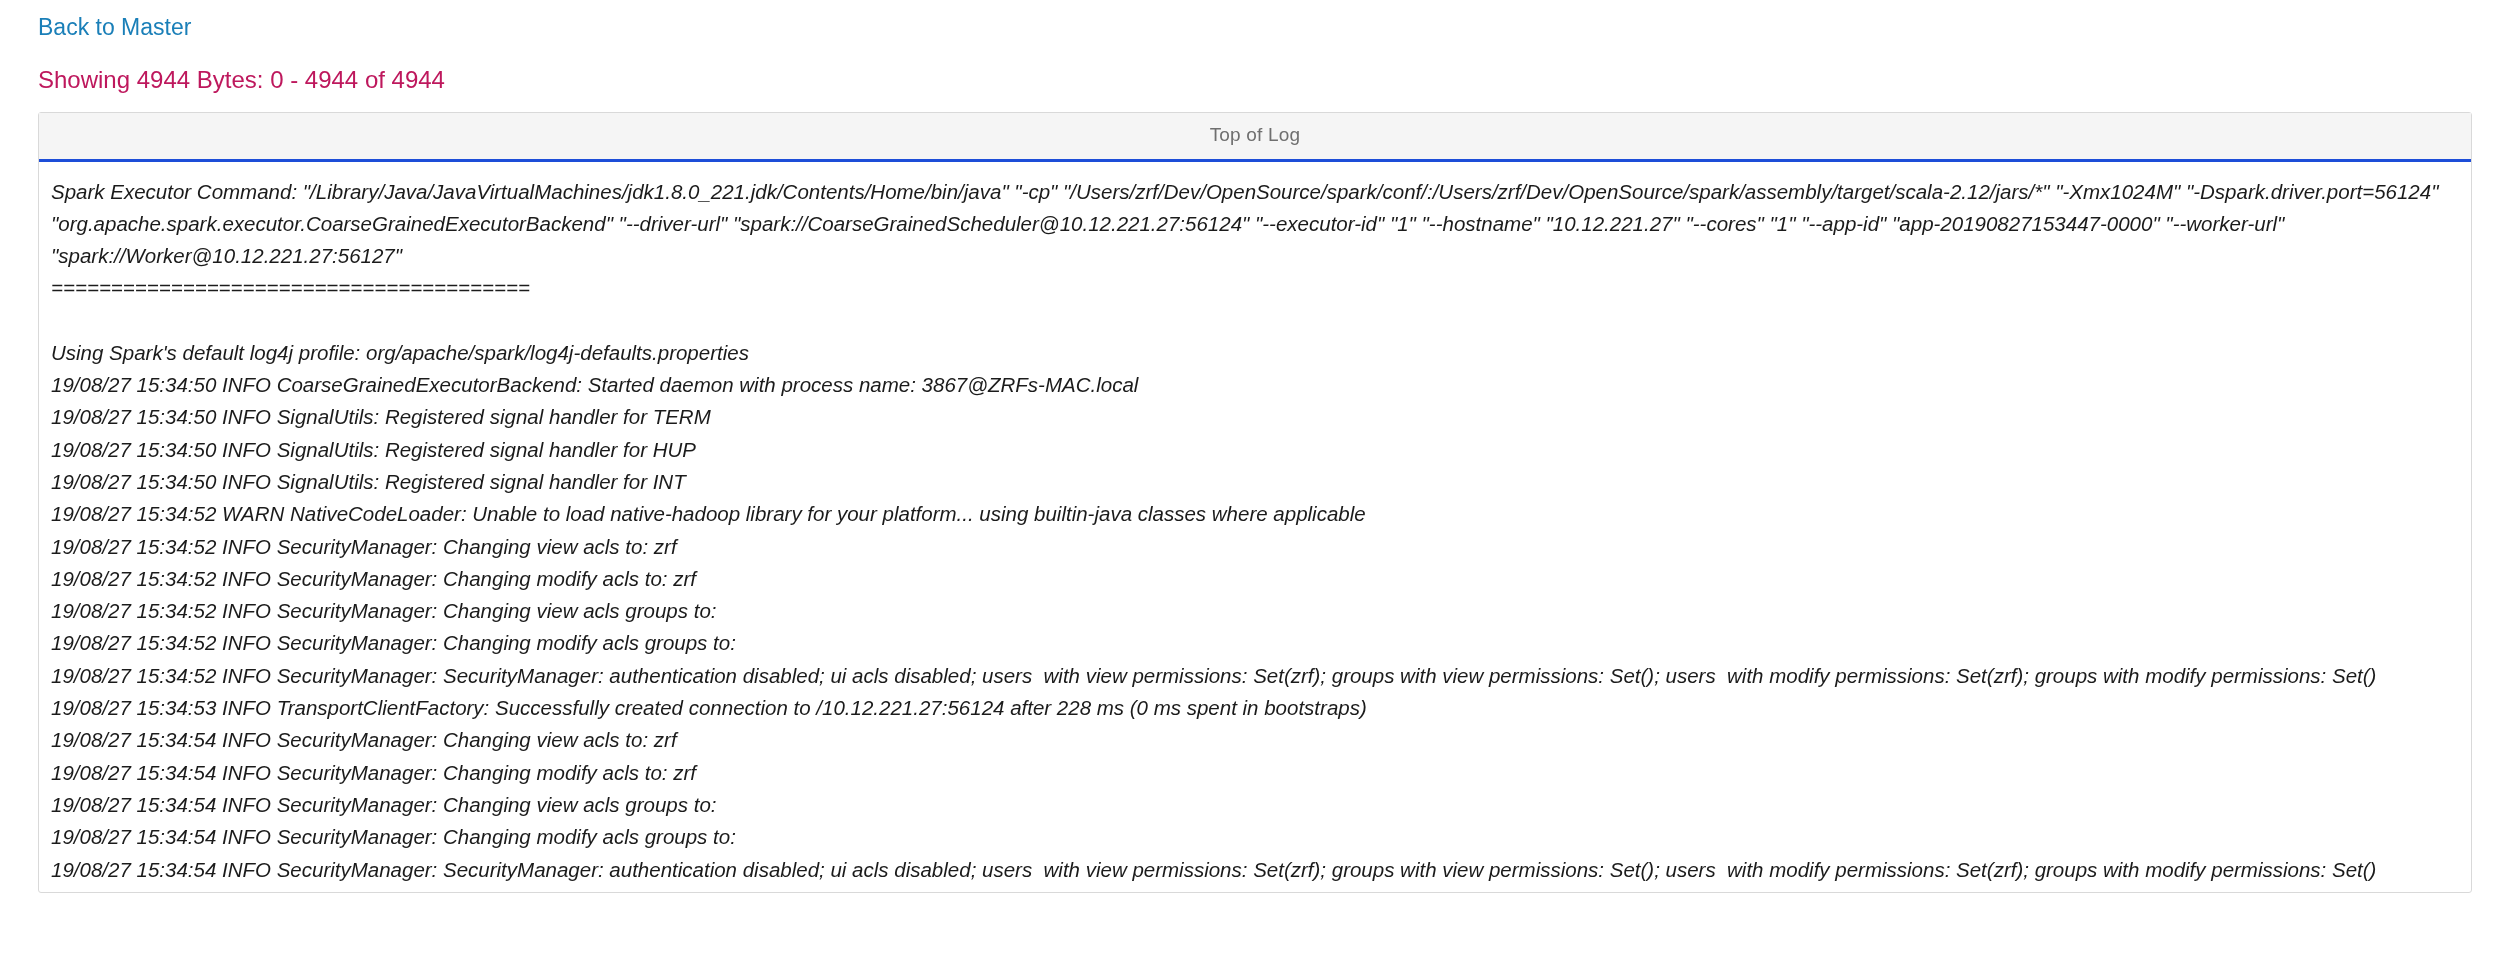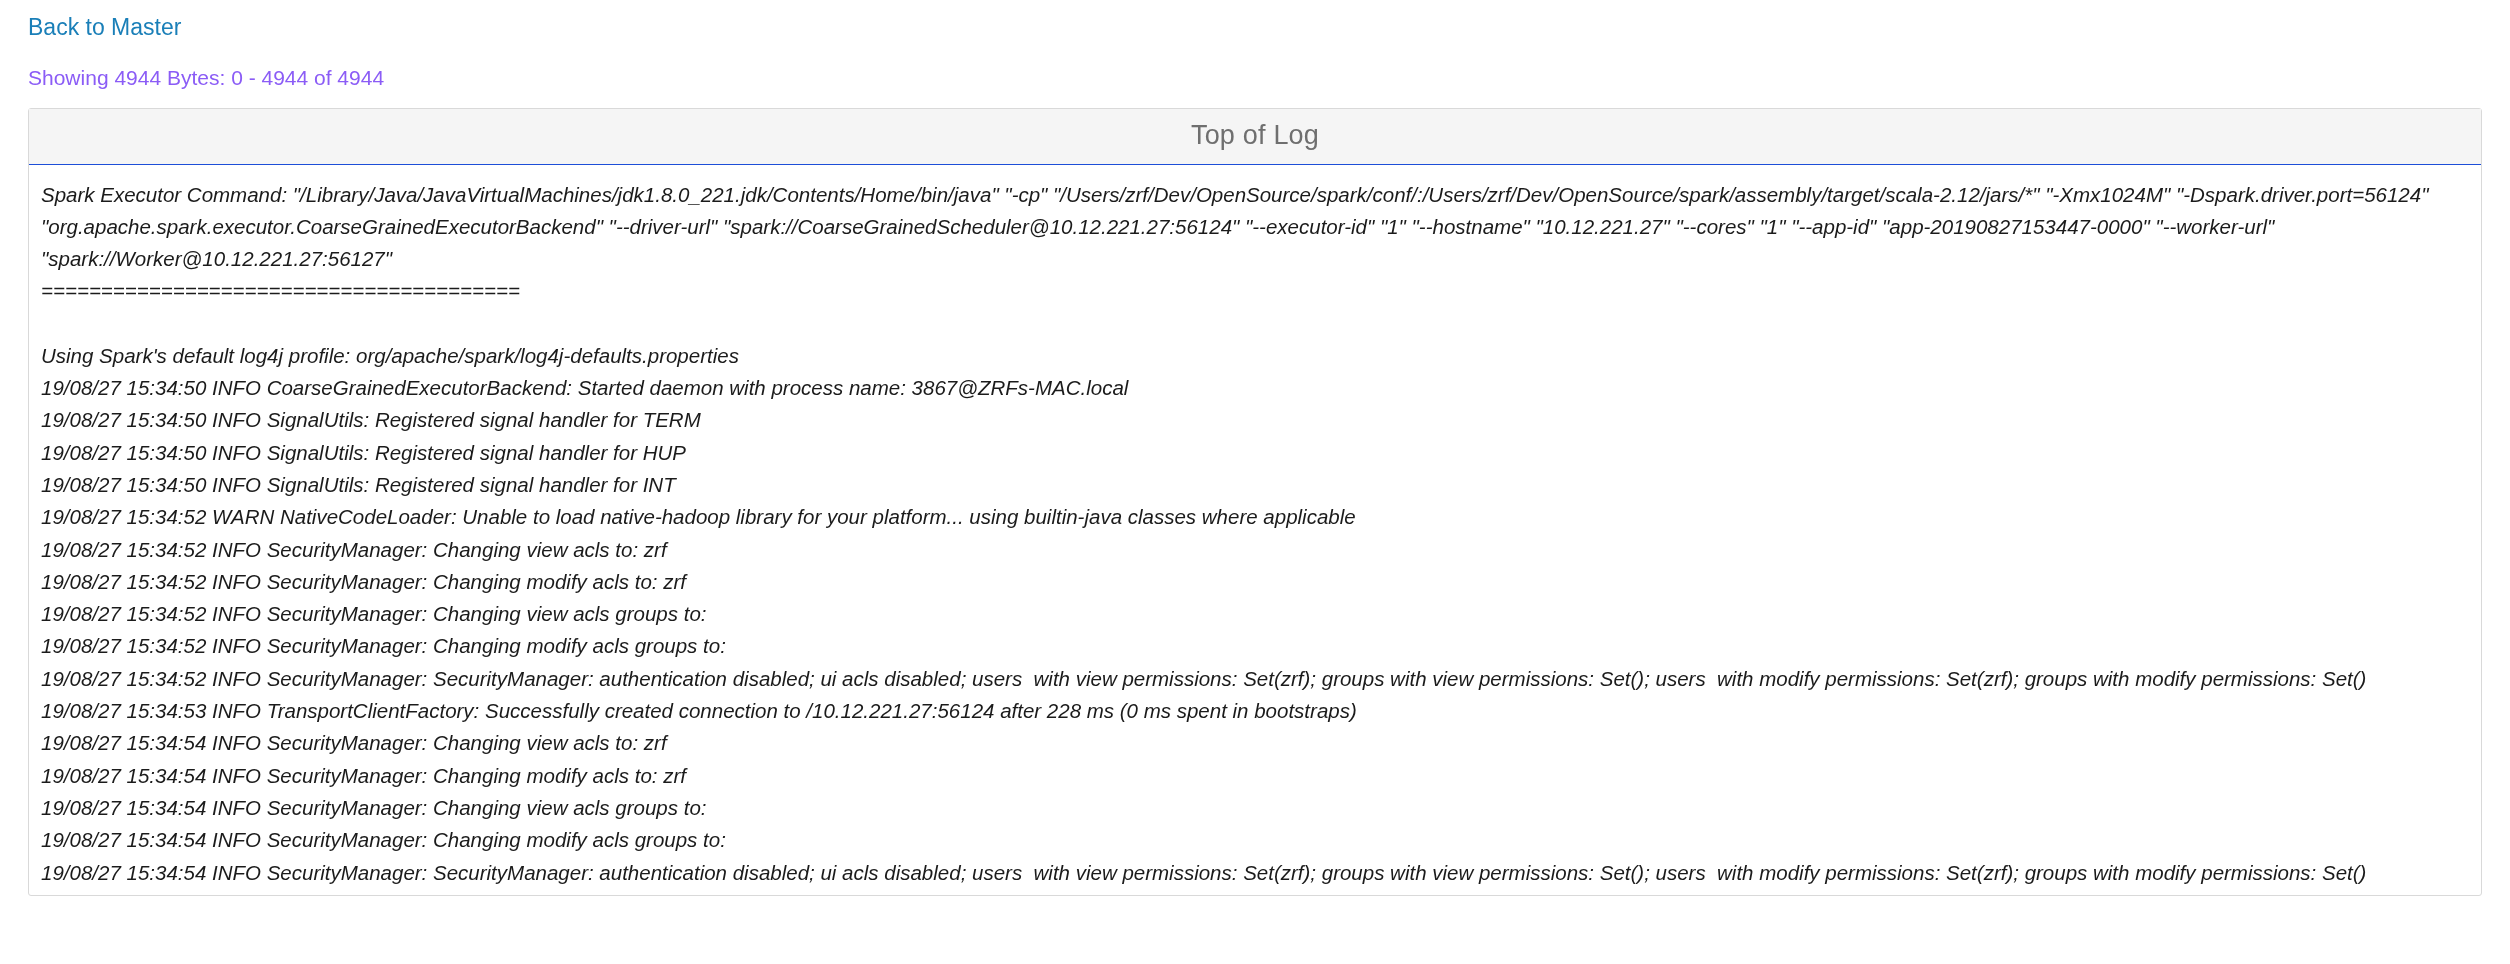--- a/index.html
+++ b/index.html
@@ -7,51 +7,51 @@
     padding: 0;
     background: #ffffff;
     font-family: "Liberation Sans", sans-serif;
   }
   body {
     width: 2510px;
     height: 964px;
     overflow: hidden;
   }
   .page {
-    padding: 0 28px;
+    padding: 0 38px;
     box-sizing: border-box;
   }
   .back-link {
     display: inline-block;
     color: #1a7fb8;
     font-size: 23px;
     line-height: 1.2;
     text-decoration: none;
     margin-top: 14px;
     margin-bottom: 4px;
     cursor: pointer;
   }
   .showing-line {
-    font-size: 21px;
-    color: #8b5cf6;
+    font-size: 24px;
+    color: #be185d;
     margin-top: 20px;
     margin-bottom: 18px;
   }
   .log-panel {
     border: 1px solid #d9d9d9;
     border-radius: 3px;
     background: #ffffff;
     box-sizing: border-box;
   }
   .log-header {
     background: #f5f5f5;
-    border-bottom: 1px solid #1d4ed8;
+    border-bottom: 3px solid #1d4ed8;
     text-align: center;
     color: #6f6f6f;
-    font-size: 27px;
+    font-size: 19px;
     padding: 11px 0 13px 0;
     letter-spacing: 0.2px;
   }
   .log-body {
     padding: 14px 12px 6px 12px;
     font-size: 20.5px;
     line-height: 32.3px;
     color: #1b1b1b;
     white-space: pre-wrap;
     word-break: break-word;

